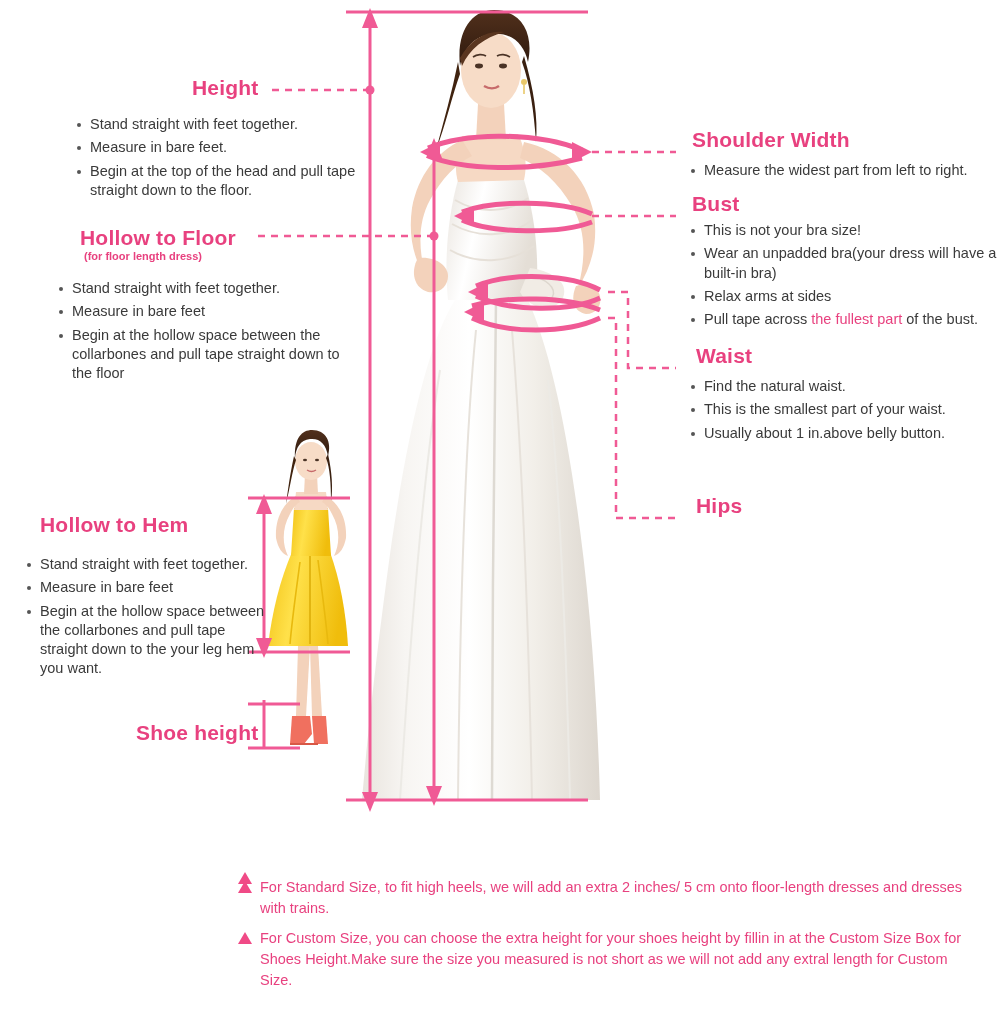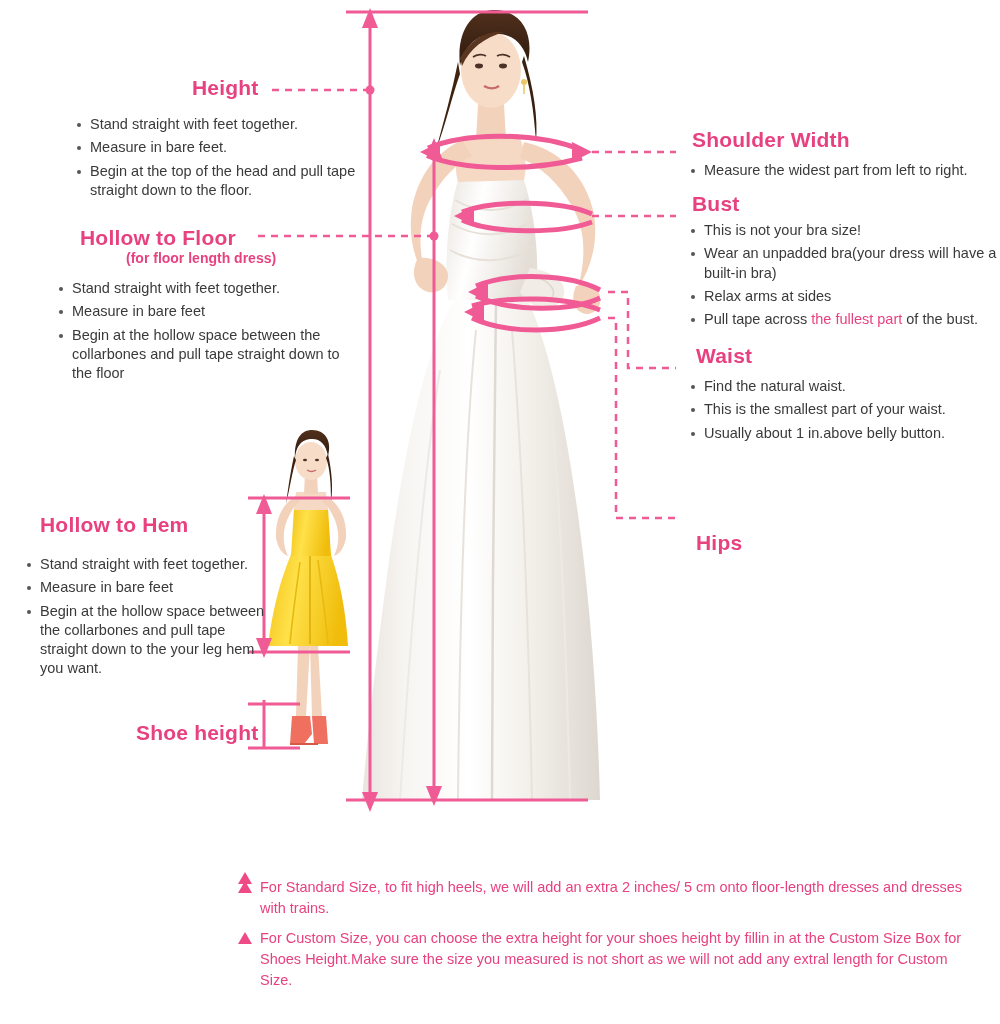--- a/index.html
+++ b/index.html
@@ -25,25 +25,24 @@
 
   
   .heading {
     font-size: 21px;
     font-weight: bold;
     color: #e8417f;
     white-space: nowrap;
     letter-spacing: 0.2px;
   }
   .subheading {
-    font-size: 14px;
+    font-size: 11px;
     font-weight: bold;
     color: #e8417f;
     white-space: nowrap;
-    margin-left: 42px;
   }
 
   
   .bullets {
     list-style: none;
     margin: 13px;
     padding: 0;
     font-size: 14.5px;
     line-height: 1.33;
     color: #3a3a3a;
@@ -304,21 +303,21 @@
     </li>
   </ul>
 
   <div class="abs heading" style="left:696px; top:344px;">Waist</div>
   <ul class="abs bullets" style="left:676px; top:364px; width:320px;">
     <li>Find the natural waist.</li>
     <li>This is the smallest part of your waist.</li>
     <li>Usually about 1 in.above belly button.</li>
   </ul>
 
-  <div class="abs heading" style="left:696px; top:531px;">Hips</div>
+  <div class="abs heading" style="left:696px; top:494px;">Hips</div>
 
   <div class="abs warnings" style="left:238px; top:868px; width:740px;">
     <div class="warn-row">
       <span class="tri"></span>
     </div>
     <div class="warn-row">
       <span class="tri"></span>
       <span>For Standard Size, to fit high heels, we will add an extra 2 inches/ 5  cm onto floor-length dresses and dresses with trains.</span>
     </div>
     <div class="warn-row">

